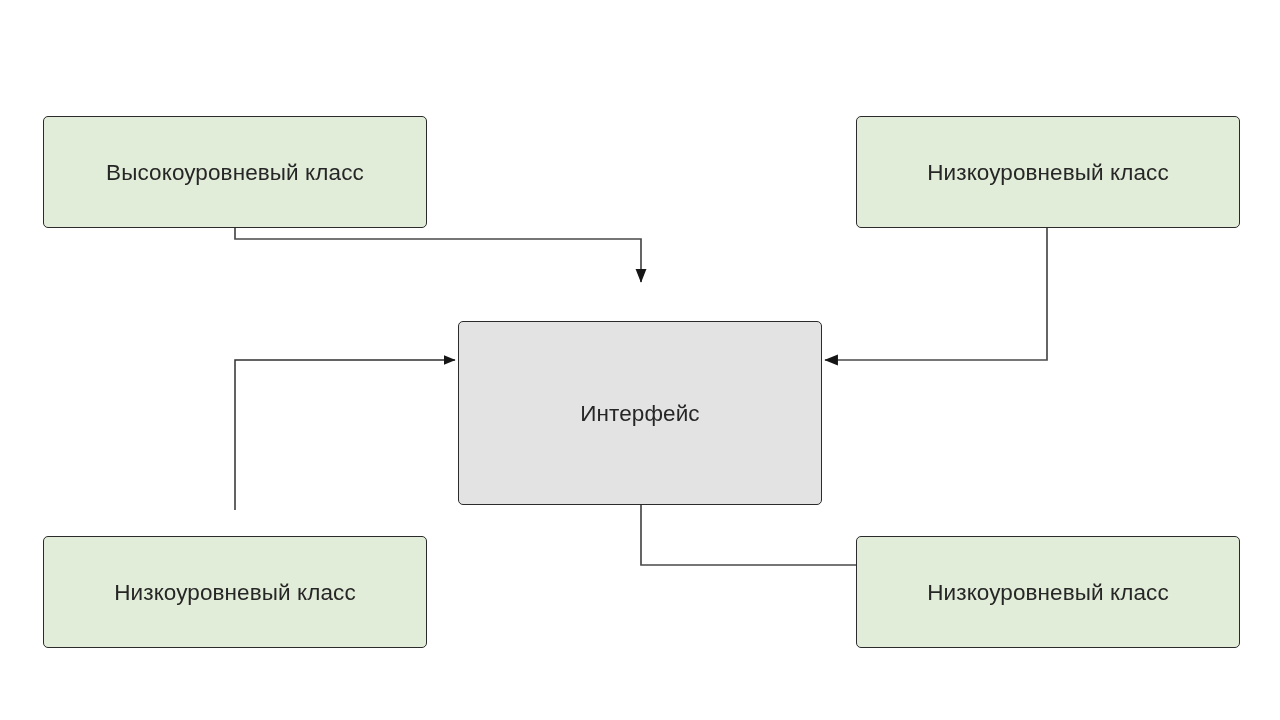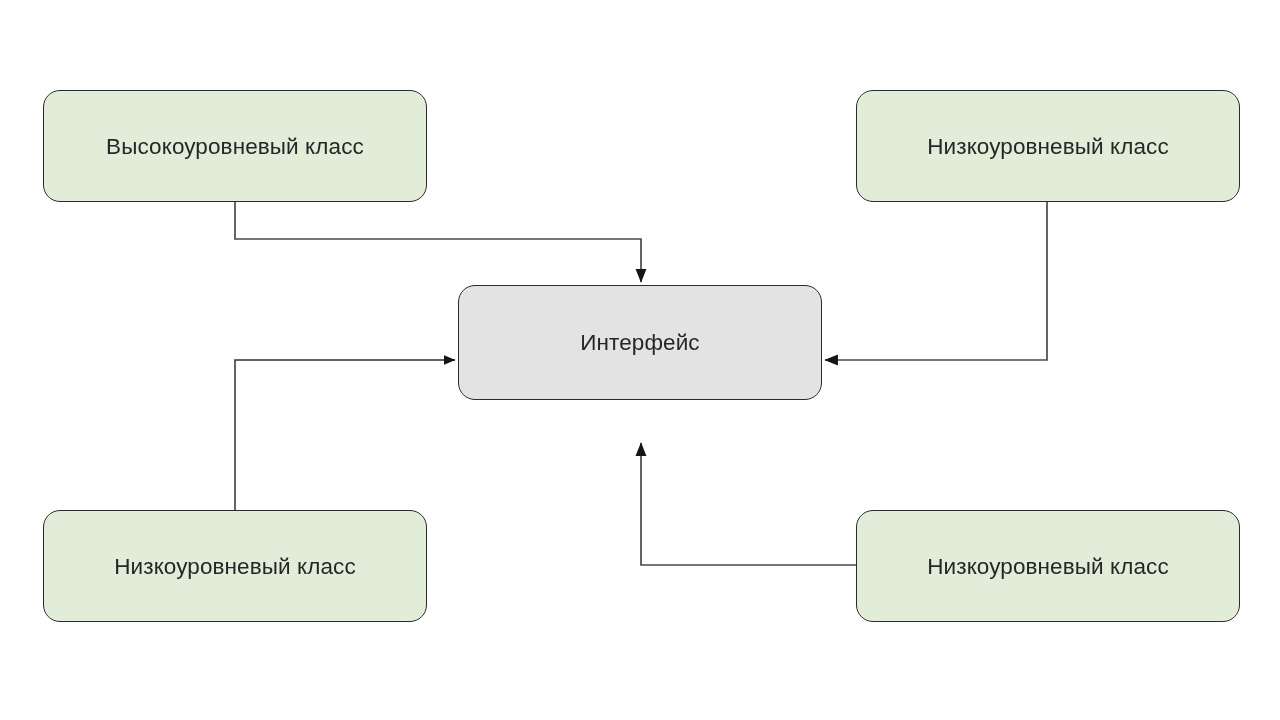--- a/index.html
+++ b/index.html
@@ -25,44 +25,45 @@
     top: 0;
     width: 1280px;
     height: 720px;
   }
   .node {
     position: absolute;
     box-sizing: border-box;
     display: flex;
     align-items: center;
     justify-content: center;
-    border-radius: 17px;
+    border-radius: 5px;
     border: 1.3px solid #2a2a2a;
     text-align: left;
     z-index: 2;
+    margin-top: 26px;
   }
   .node .node-label {
     font-size: 22.5px;
     line-height: 1.2;
     color: #262626;
     letter-spacing: 0.1px;
     white-space: nowrap;
   }
   .node.green {
     background: #e1edd8;
     border-color: #2b2b2b;
   }
   .node.gray {
     background: #e4e3e4;
     border-color: #2b2b2b;
   }
   
   #node-high-level      { left: 43px;  top: 90px;  width: 384px; height: 112px; }
   #node-low-level-right { left: 856px; top: 90px;  width: 384px; height: 112px; }
-  #node-interface       { left: 458px; top: 285px; width: 364px; height: 115px; }
+  #node-interface       { left: 458px; top: 295px; width: 364px; height: 184px; }
   #node-low-level-left  { left: 43px;  top: 510px; width: 384px; height: 112px; }
   #node-low-level-br    { left: 856px; top: 510px; width: 384px; height: 112px; }
 </style>
 </head>
 <body>
 
 <div id="canvas">
 
   <svg id="connectors" viewBox="0 0 1280 720" width="1280" height="720" xmlns="http://www.w3.org/2000/svg">
     <defs>

